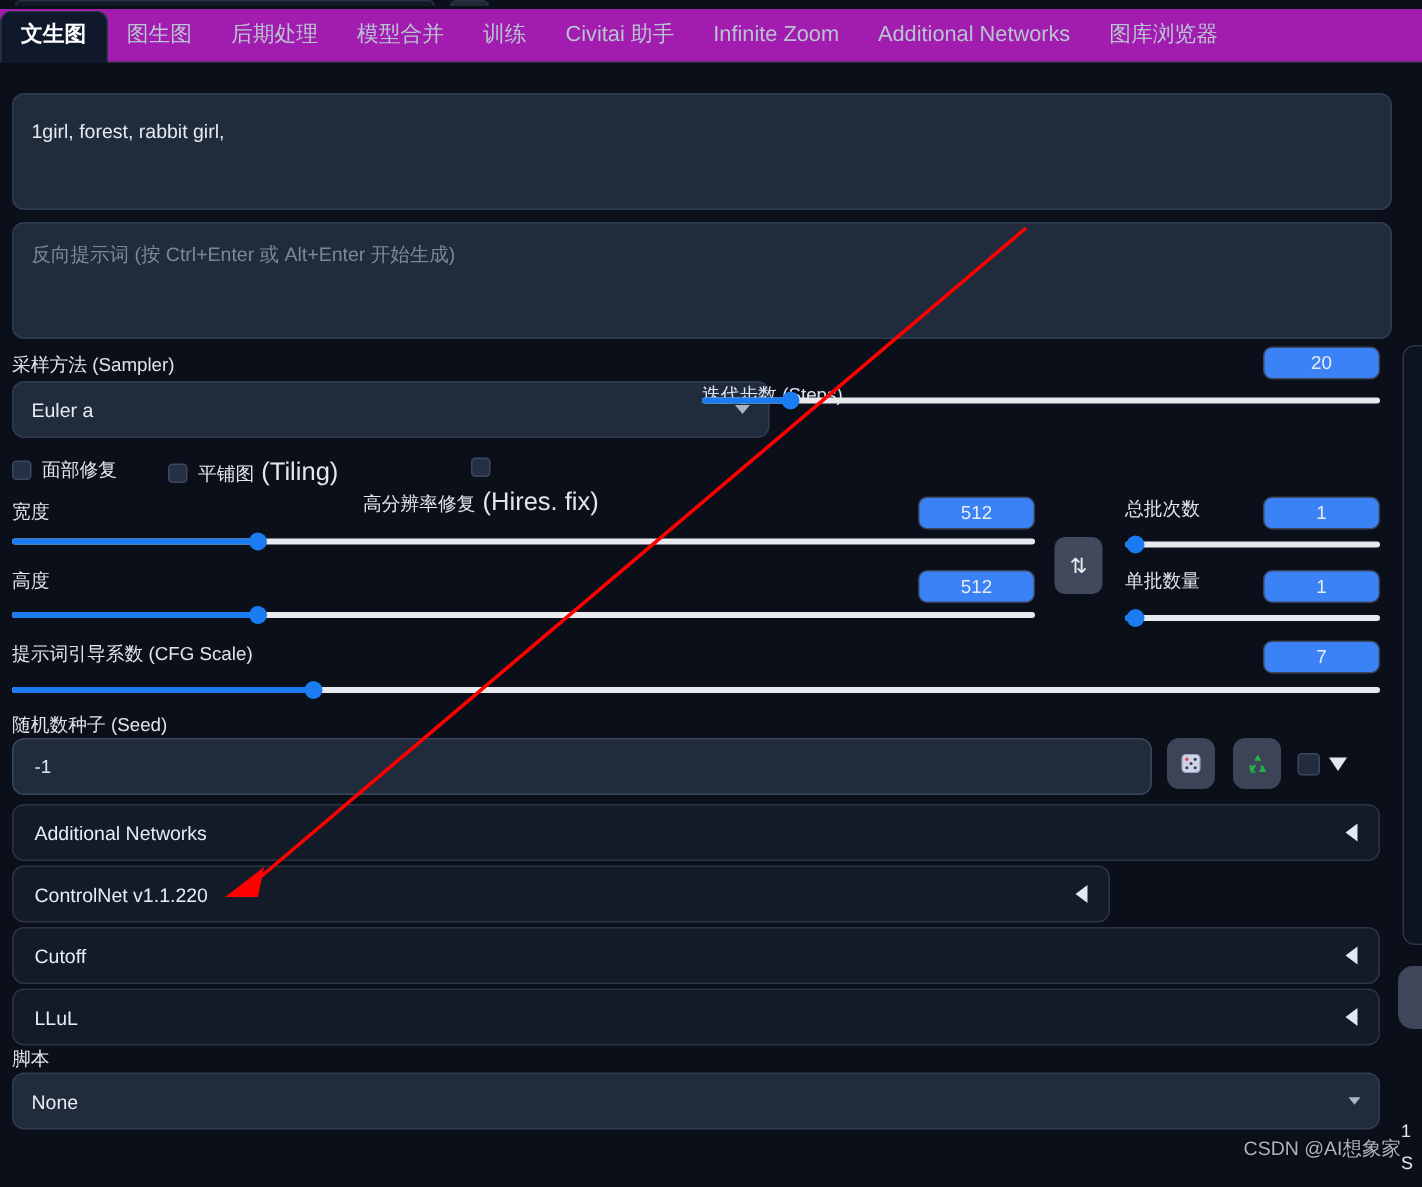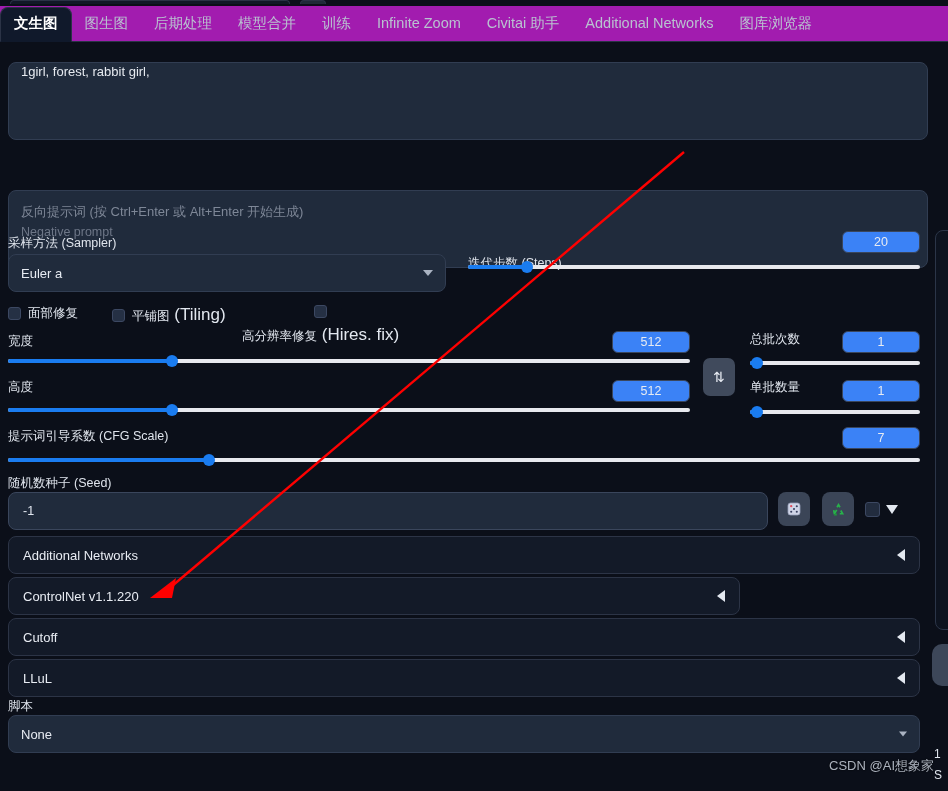--- a/index.html
+++ b/index.html
@@ -60,34 +60,33 @@
   
   .left-col {
     position: absolute; left: 0; top: 44px; width: 930px;
   }
 
   .prompt-box {
     position: absolute; left: 8px; top: 18px; width: 920px; height: 78px;
     background: #202b3c;
     border: 1px solid #313d52;
     border-radius: 8px;
-    padding: 0 12px;
+    padding: 16px 12px;
     color: #e6eaf0;
     font-size: 13px;
     line-height: 18px;
   }
   .neg-box {
     position: absolute; left: 8px; top: 104px; width: 920px; height: 78px;
     background: #202b3c;
     border: 1px solid #313d52;
     border-radius: 8px;
     padding: 10px 12px;
     font-size: 13px;
     line-height: 21px;
-    margin-top: 42px;
   }
   .neg-ph1 { color: #7e8797; display: block; }
   .neg-ph2 { color: #6d7687; display: block; font-size: 12.5px; }
 
   
   .lbl {
     color: #dfe4ec; font-size: 12.5px; line-height: 15px;
     white-space: nowrap;
   }
 
@@ -253,40 +252,39 @@
     <div class="partial-box"></div>
     <div class="partial-box2"></div>
   </div>
 
   <div class="tabbar">
     <div class="tab active"><span>文生图</span></div>
     <div class="tab"><span>图生图</span></div>
     <div class="tab"><span>后期处理</span></div>
     <div class="tab"><span>模型合并</span></div>
     <div class="tab"><span>训练</span></div>
+    <div class="tab"><span>Civitai 助手</span></div>
     <div class="tab"><span>Infinite Zoom</span></div>
-    <div class="tab"><span>Civitai 助手</span></div>
     <div class="tab"><span>Additional Networks</span></div>
     <div class="tab"><span>图库浏览器</span></div>
   </div>
 
   <div class="left-col">
 
     <div class="prompt-box">
       <span>1girl,  forest,  rabbit girl,</span>
     </div>
 
     <div class="neg-box">
       <span class="neg-ph1">反向提示词 (按 Ctrl+Enter 或 Alt+Enter 开始生成)</span>
-      <span class="neg-ph2">Negative prompt</span>
     </div>
 
     <div class="lbl" style="position:absolute; left:8px; top:192px;">采样方法 (Sampler)</div>
 
-    <div class="dropdown" style="position:absolute; left:8px; top:210px; width:438px; height:38px;">
+    <div class="dropdown" style="position:absolute; left:8px; top:210px; width:505px; height:38px;">
       <span>Euler a</span>
       <span class="caret"></span>
     </div>
 
     <div class="lbl" style="position:absolute; left:468px; top:192px;margin-top:20px;">迭代步数 (Steps)</div>
     <div class="numfield" style="position:absolute; left:842px; top:187px; width:78px;">20</div>
     <div class="slider" style="position:absolute; left:468px; top:216px; width:452px;">
       <div class="track"></div>
       <div class="fill" style="width:13%;"></div>
       <div class="knob" style="left:13%;"></div>

